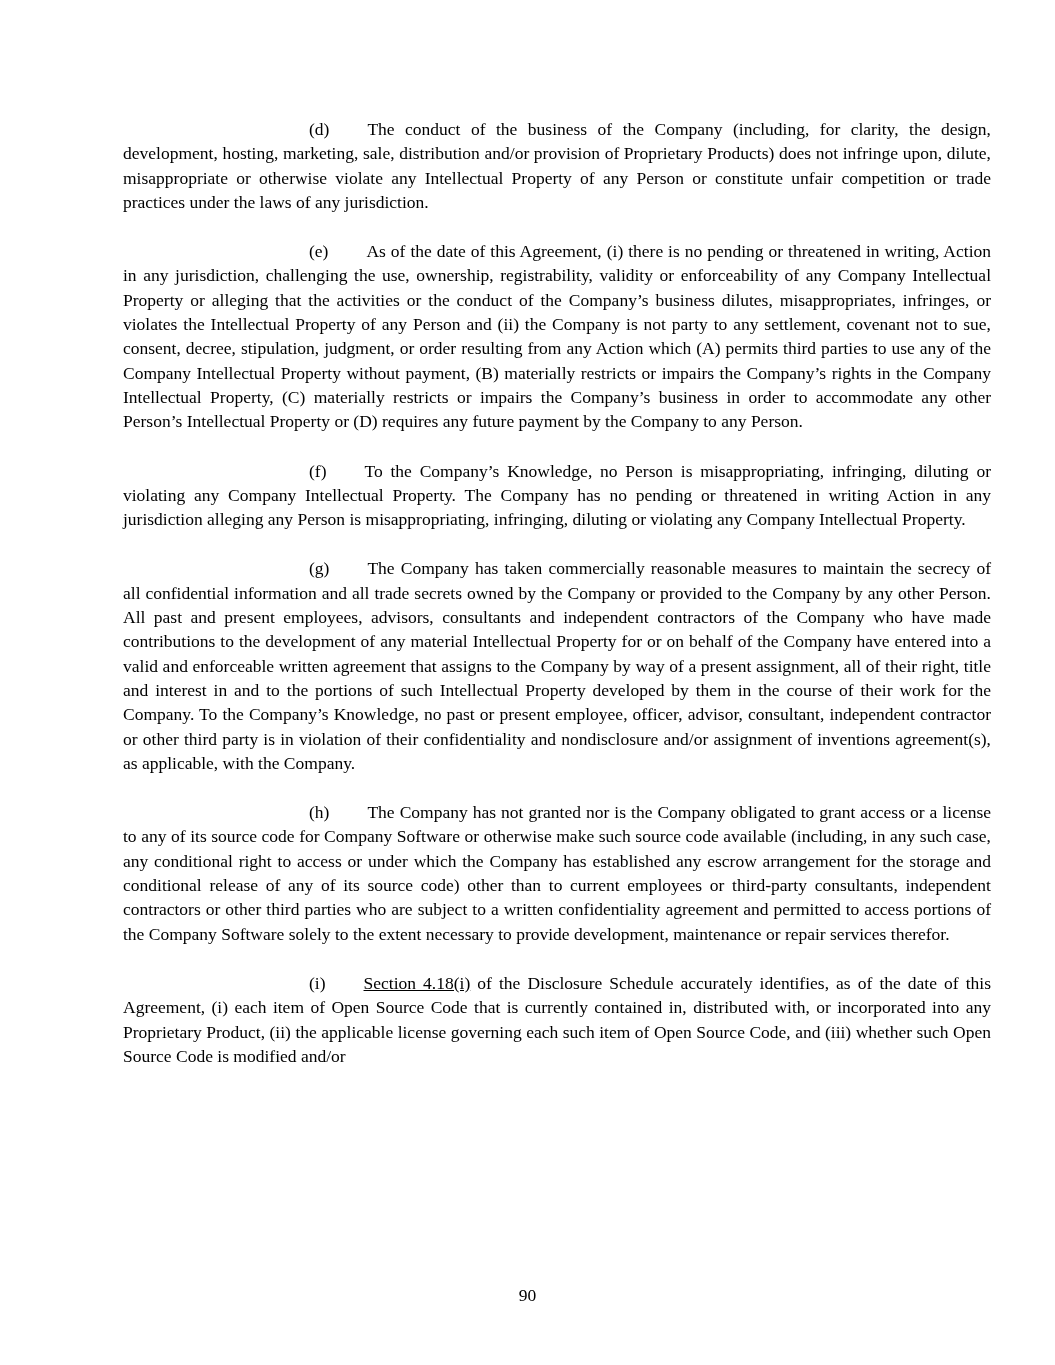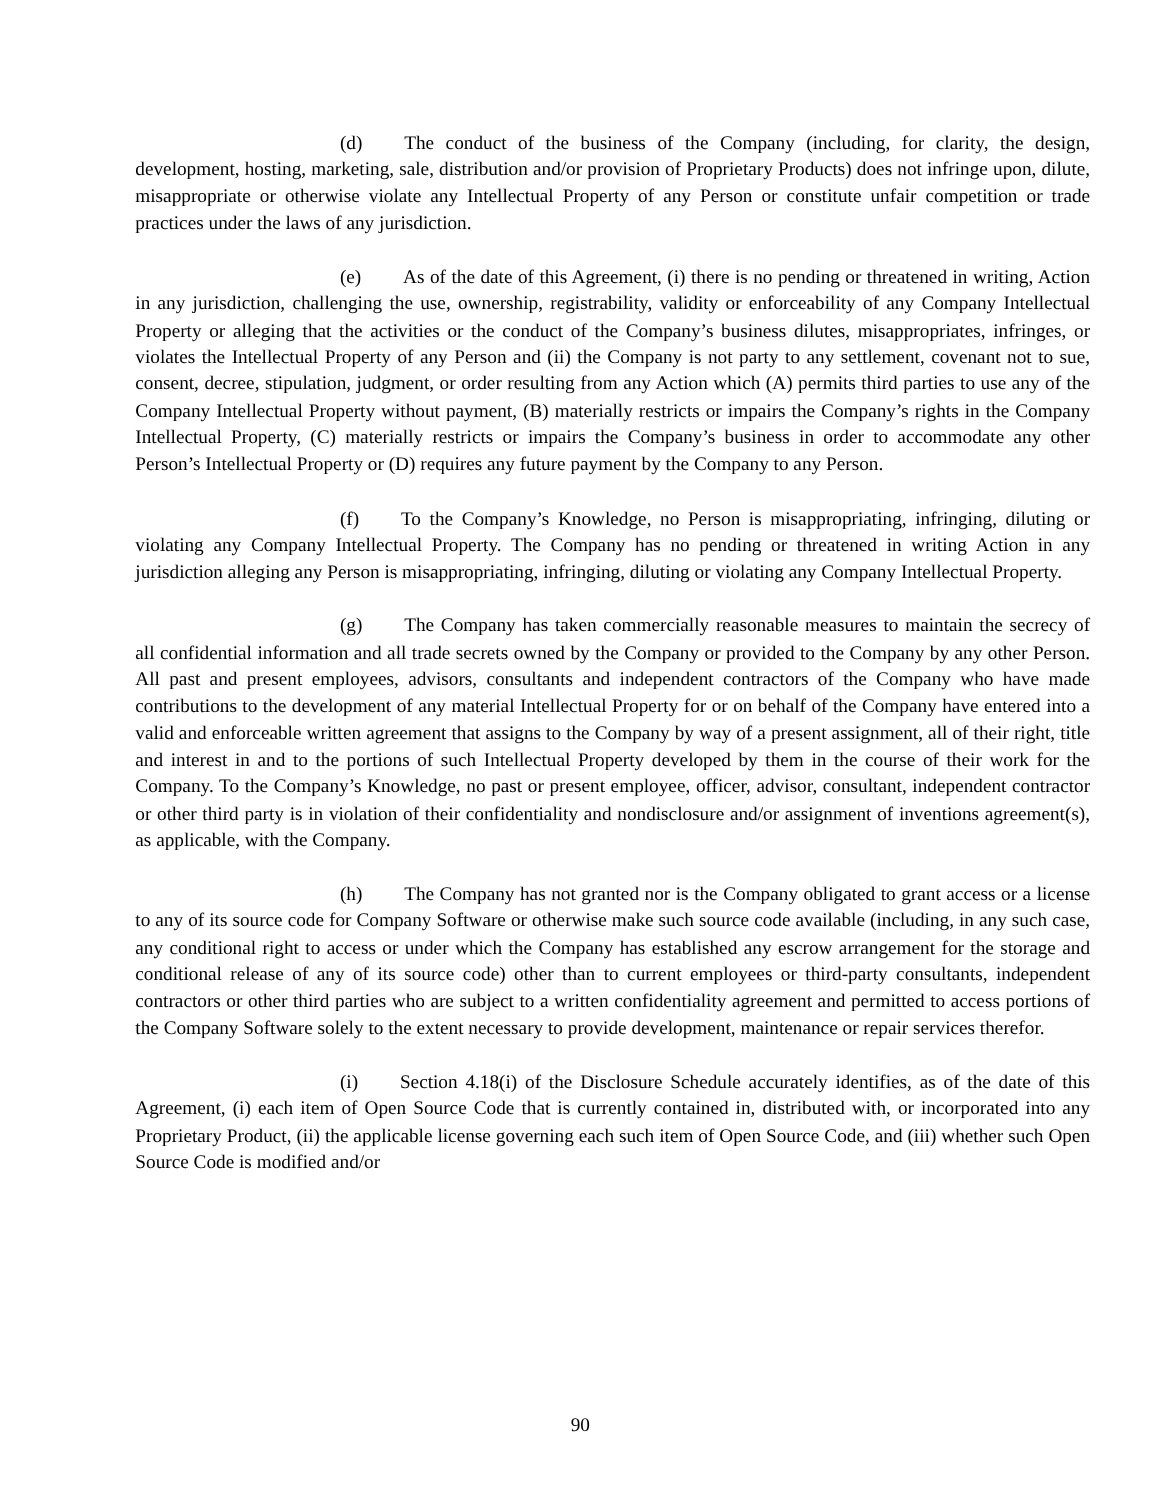--- a/index.html
+++ b/index.html
@@ -23,20 +23,21 @@
   .para {
     text-align: justify;
     text-indent: 186px;
     margin: 0 0 25px 0;
   }
   .tab {
     display: inline-block;
     width: 38px;
   }
   .u {
+    text-decoration: underline;
   }
   .page-number {
     position: absolute;
     left: 0;
     right: 0;
     bottom: 58px;
     text-align: center;
   }
 </style>
 </head>

